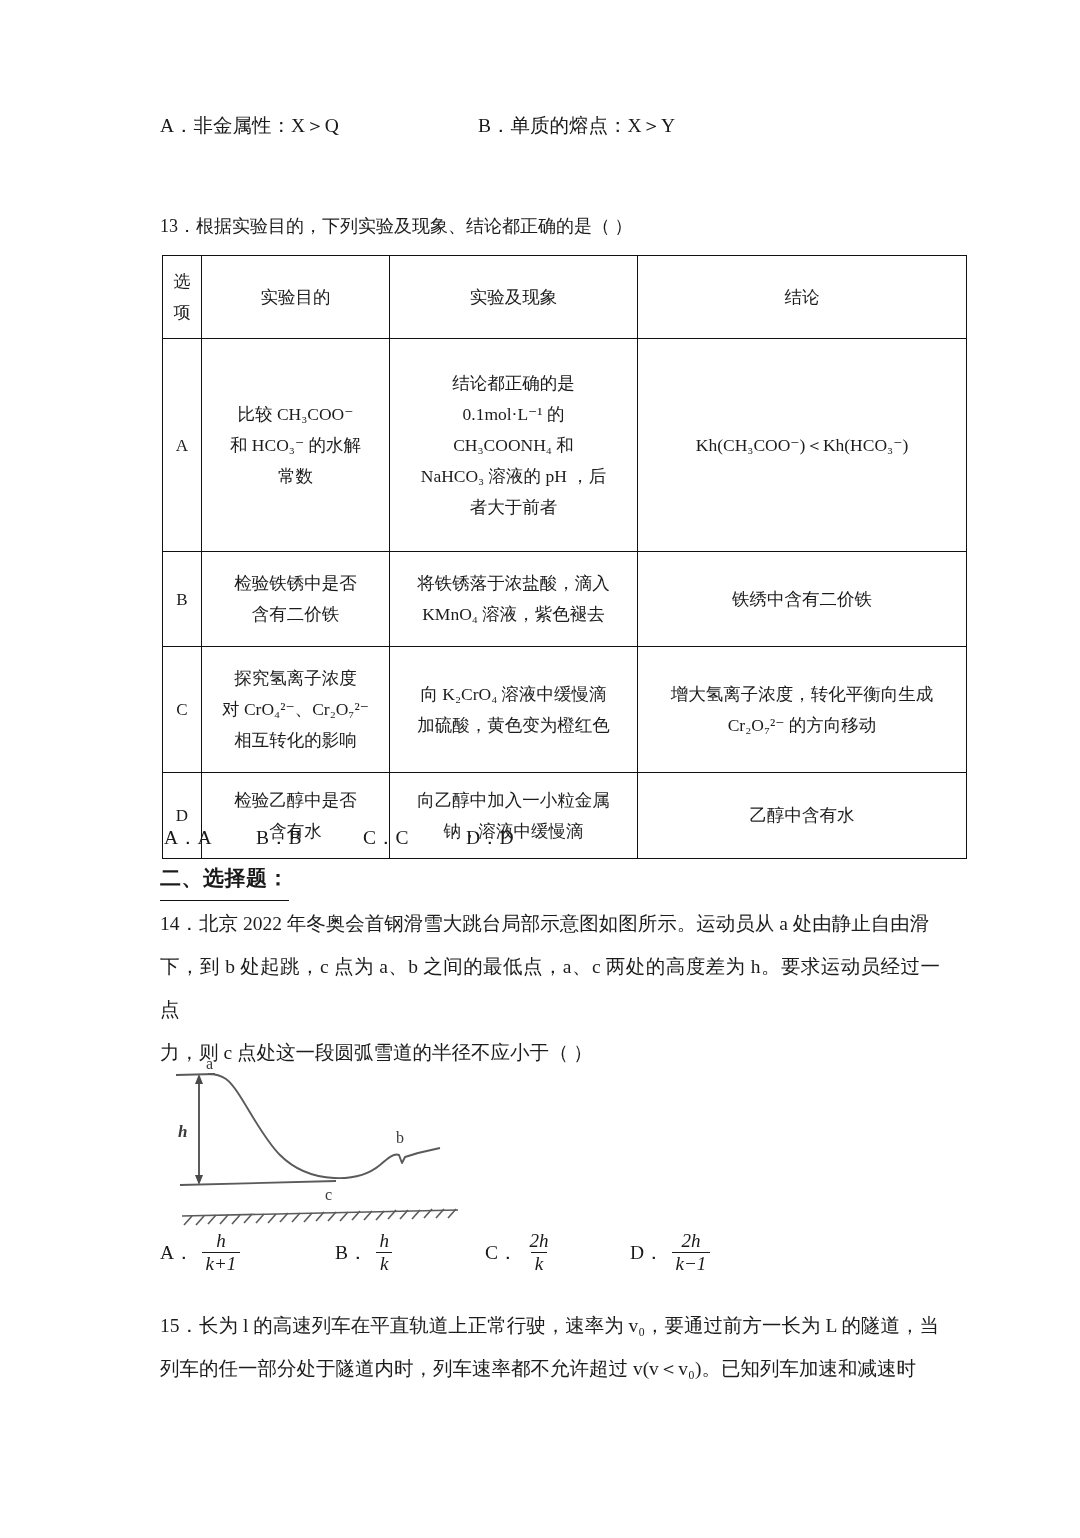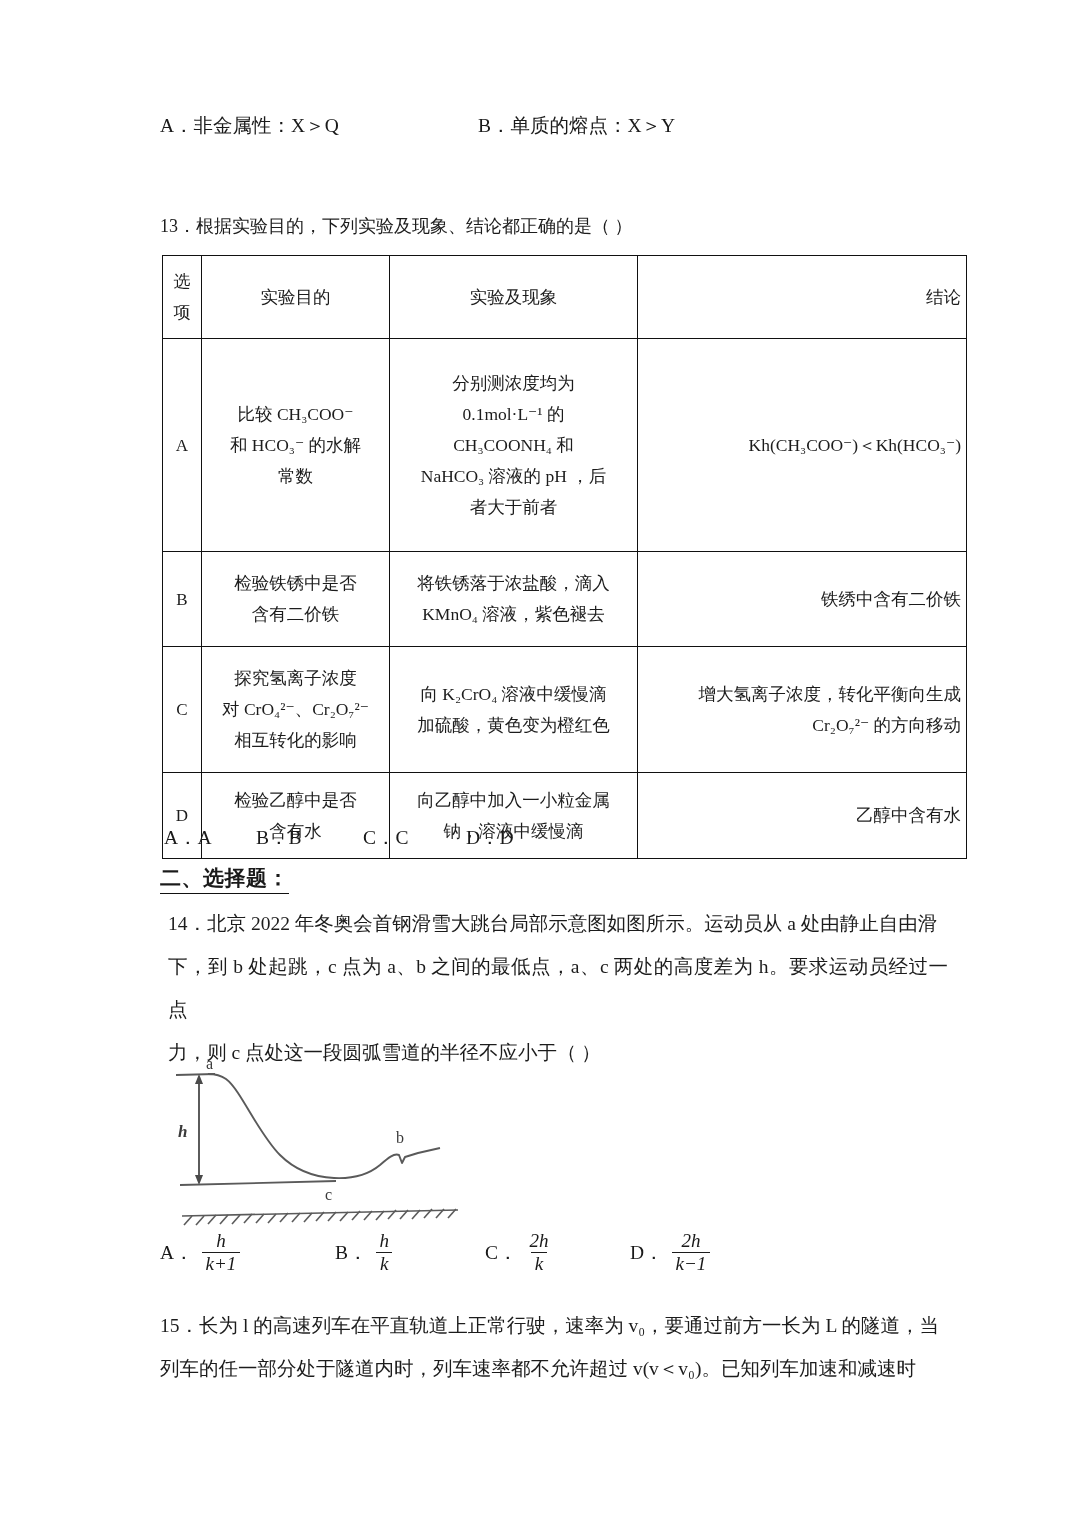--- a/index.html
+++ b/index.html
@@ -72,21 +72,21 @@
     text-align: center;
     vertical-align: middle;
     font-size: 17.5px;
     line-height: 31px;
     padding: 4px 5px;
     color: #1c1c1c;
   }
   #q13-table td.optcol { width: 34px; padding: 2px; font-size: 17px; }
   #q13-table td.c2 { width: 177px; }
   #q13-table td.c3 { width: 237px; }
-  #q13-table td.c4 { width: 318px; text-align: right; }
+  #q13-table td.c4 { width: 318px; }
   #q13-table tr.hrow td { height: 74px; }
   #q13-table tr.rowA td { height: 204px; }
   #q13-table tr.rowB td { height: 86px; }
   #q13-table tr.rowC td { height: 117px; }
   #q13-table tr.rowD td { height: 77px; }
   .vertlabel { line-height: 31px; }
 
   #q13-answers { position: absolute; left: 4px; top: 712px; align-items: center; }
   #q13-answers .o1 { width: 92px; }
   #q13-answers .o2 { width: 107px; }
@@ -96,27 +96,27 @@
   #section2 {
     position: absolute;
     left: 0px;
     top: 752px;
     font-size: 21px;
     font-weight: bold;
     letter-spacing: 0.5px;
   }
   #section2 .underline {
     border-bottom: 1.6px solid #111;
-    padding-bottom: 3px;
+    padding-bottom: 10px;
   }
 
   
   #q14-stem {
     position: absolute;
-    left: 8px;
+    left: 0px;
     top: 790px;
     width: 780px;
   }
   #q14-stem p { margin: 0; }
 
   #q14-figure {
     position: absolute;
     left: 8px;
     top: 945px;
     width: 330px;
@@ -185,21 +185,21 @@
         </tr>
 
         <tr class="rowA">
           <td class="optcol">A</td>
           <td class="c2">
             <div>比较 CH₃COO⁻</div>
             <div>和 HCO₃⁻ 的水解</div>
             <div>常数</div>
           </td>
           <td class="c3">
-            <div>分别测浓度均为</div>
+            <div>结论都正确的是</div>
             <div>0.1mol·L⁻¹ 的</div>
             <div>CH₃COONH₄ 和</div>
             <div>NaHCO₃ 溶液的 pH ，后</div>
             <div>者大于前者</div>
           </td>
           <td class="c4">Kh(CH₃COO⁻)＜Kh(HCO₃⁻)</td>
         </tr>
 
         <tr class="rowB">
           <td class="optcol">B</td>

